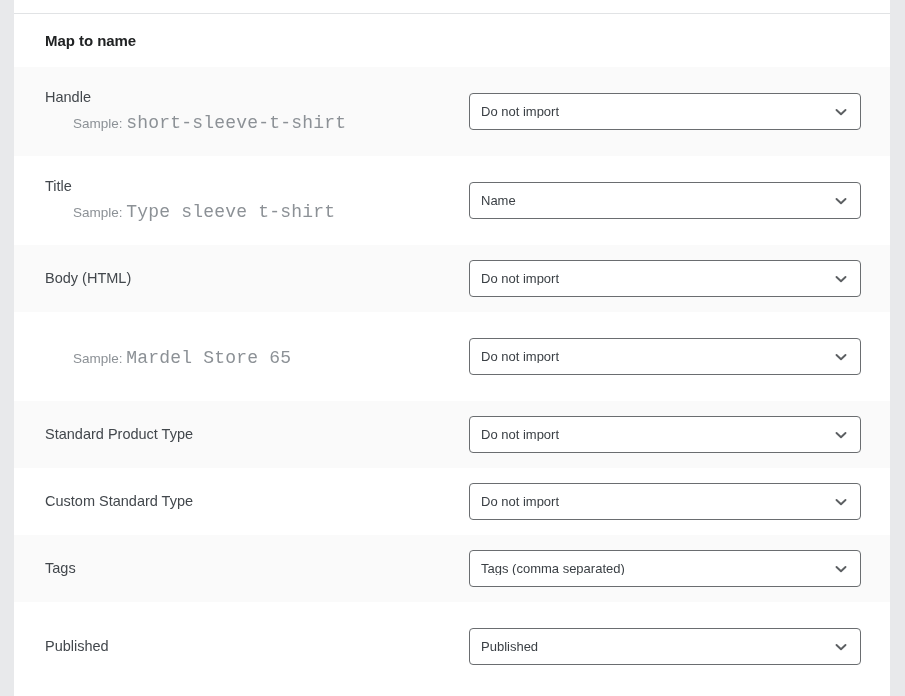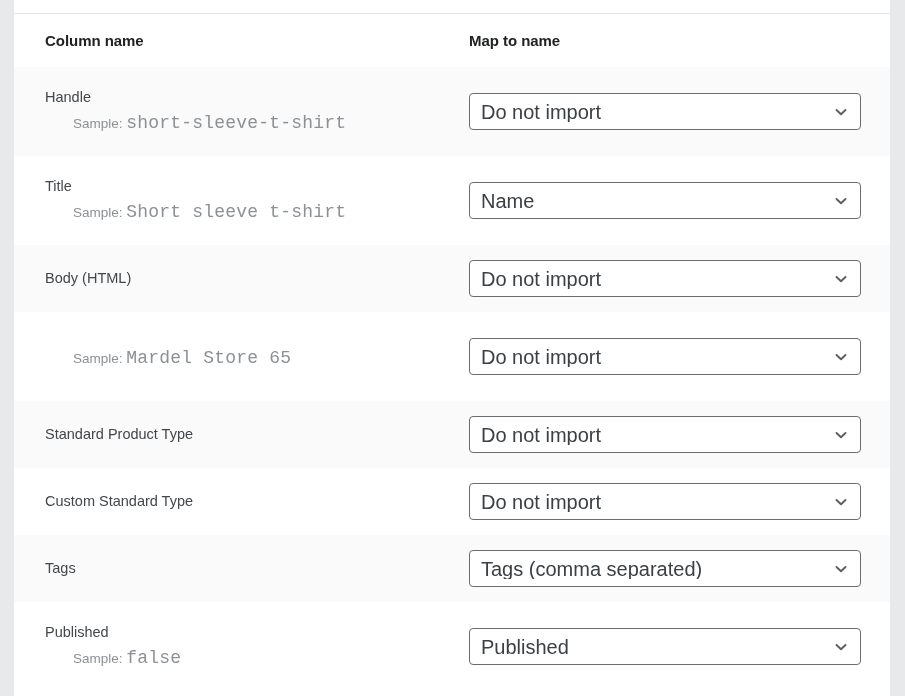--- a/index.html
+++ b/index.html
@@ -134,21 +134,21 @@
     border: 1px solid #6a6d70;
     border-radius: 4px;
     background: #ffffff;
     display: flex;
     align-items: center;
     padding: 0 38px 0 11px;
     cursor: pointer;
   }
 
   .select-value {
-    font-size: 20px;
+    font-size: 13px;
     color: #3b4045;
     line-height: 1;
     white-space: nowrap;
     overflow: hidden;
     text-overflow: ellipsis;
   }
 
   .select-chevron {
     position: absolute;
     right: 11px;
@@ -170,23 +170,20 @@
   <div class="gutter-left"></div>
   <div class="gutter-right"></div>
 
   <div class="card">
     <div class="card-top-pad"></div>
     <div class="card-divider"></div>
 
     <div class="table" id="table-body">
 
       <div class="row header">
-        <div class="col-name">
-          <span class="header-text">Column name</span>
-        </div>
         <div class="col-map">
           <span class="header-text">Map to name</span>
         </div>
       </div>
 
     <div class="row double shaded">
           <div class="col-name">
             <div class="col-label">Handle</div>
             <div class="col-sample"><span class="sample-label">Sample:</span> <span class="sample-value">short-sleeve-t-shirt</span></div>
           </div>
@@ -197,21 +194,21 @@
                 <svg viewBox="0 0 16 16" width="16" height="16" fill="none" xmlns="http://www.w3.org/2000/svg">
                   <path d="M3.5 6 L8 10.3 L12.5 6" stroke="#5c5f62" stroke-width="1.9" stroke-linecap="round" stroke-linejoin="round"></path>
                 </svg>
               </span>
             </div>
           </div>
         </div>
         <div class="row double">
           <div class="col-name">
             <div class="col-label">Title</div>
-            <div class="col-sample"><span class="sample-label">Sample:</span> <span class="sample-value">Short sleeve t-shirt</span></div>
+            <div class="col-sample"><span class="sample-label">Sample:</span> <span class="sample-value">Type sleeve t-shirt</span></div>
           </div>
           <div class="col-map">
             <div class="select">
               <span class="select-value">Name</span>
               <span class="select-chevron">
                 <svg viewBox="0 0 16 16" width="16" height="16" fill="none" xmlns="http://www.w3.org/2000/svg">
                   <path d="M3.5 6 L8 10.3 L12.5 6" stroke="#5c5f62" stroke-width="1.9" stroke-linecap="round" stroke-linejoin="round"></path>
                 </svg>
               </span>
             </div>
@@ -288,21 +285,20 @@
                 <svg viewBox="0 0 16 16" width="16" height="16" fill="none" xmlns="http://www.w3.org/2000/svg">
                   <path d="M3.5 6 L8 10.3 L12.5 6" stroke="#5c5f62" stroke-width="1.9" stroke-linecap="round" stroke-linejoin="round"></path>
                 </svg>
               </span>
             </div>
           </div>
         </div>
         <div class="row double">
           <div class="col-name">
             <div class="col-label">Published</div>
-            <div class="col-sample"><span class="sample-label">Sample:</span> <span class="sample-value">false</span></div>
           </div>
           <div class="col-map">
             <div class="select">
               <span class="select-value">Published</span>
               <span class="select-chevron">
                 <svg viewBox="0 0 16 16" width="16" height="16" fill="none" xmlns="http://www.w3.org/2000/svg">
                   <path d="M3.5 6 L8 10.3 L12.5 6" stroke="#5c5f62" stroke-width="1.9" stroke-linecap="round" stroke-linejoin="round"></path>
                 </svg>
               </span>
             </div>

